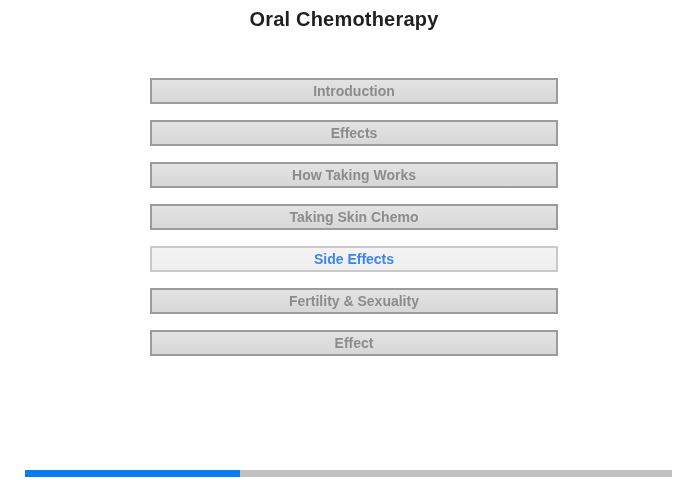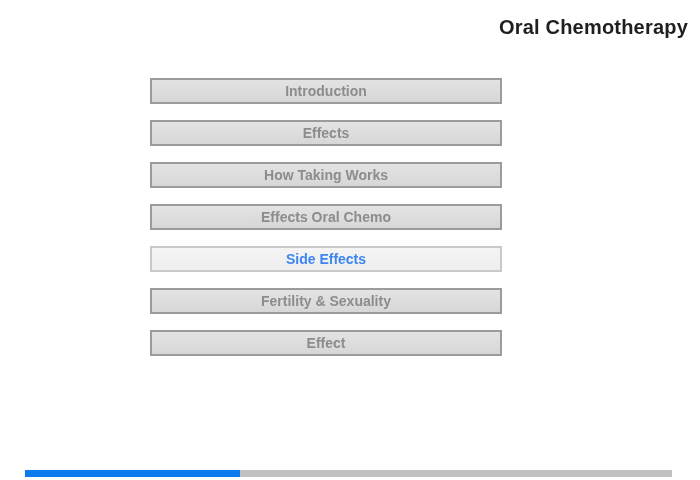--- a/index.html
+++ b/index.html
@@ -10,38 +10,38 @@
   }
   .stage {
     position: relative;
     width: 700px;
     height: 480px;
     background: #ffffff;
     overflow: hidden;
   }
   .page-title {
     position: absolute;
-    top: 16px;
+    top: 8px;
     left: 0;
     width: 688px;
-    text-align: right;
+    text-align: center;
     font-size: 20px;
     font-weight: bold;
     color: #1f1f1f;
     letter-spacing: 0.2px;
   }
   .nav-buttons {
     position: absolute;
     left: 150px;
     top: 78px;
     width: 408px;
   }
   .nav-button {
     box-sizing: border-box;
-    width: 352px;
+    width: 408px;
     height: 26px;
     margin-bottom: 16px;
     border: 2px solid #9b9b9b;
     border-radius: 0;
     background: linear-gradient(180deg, #e3e3e3 0%, #d7d7d7 100%);
     display: flex;
     align-items: center;
     justify-content: center;
     cursor: pointer;
   }
@@ -83,21 +83,21 @@
       <div class="nav-button">
     <span class="nav-label">Introduction</span>
   </div>
       <div class="nav-button">
     <span class="nav-label">Effects</span>
   </div>
       <div class="nav-button">
     <span class="nav-label">How Taking Works</span>
   </div>
       <div class="nav-button">
-    <span class="nav-label">Effects Oral Chemo</span>
+    <span class="nav-label">Taking Skin Chemo</span>
   </div>
       <div class="nav-button active">
     <span class="nav-label">Side Effects</span>
   </div>
       <div class="nav-button">
     <span class="nav-label">Fertility &amp; Sexuality</span>
   </div>
       <div class="nav-button">
     <span class="nav-label">Effect</span>
   </div>

